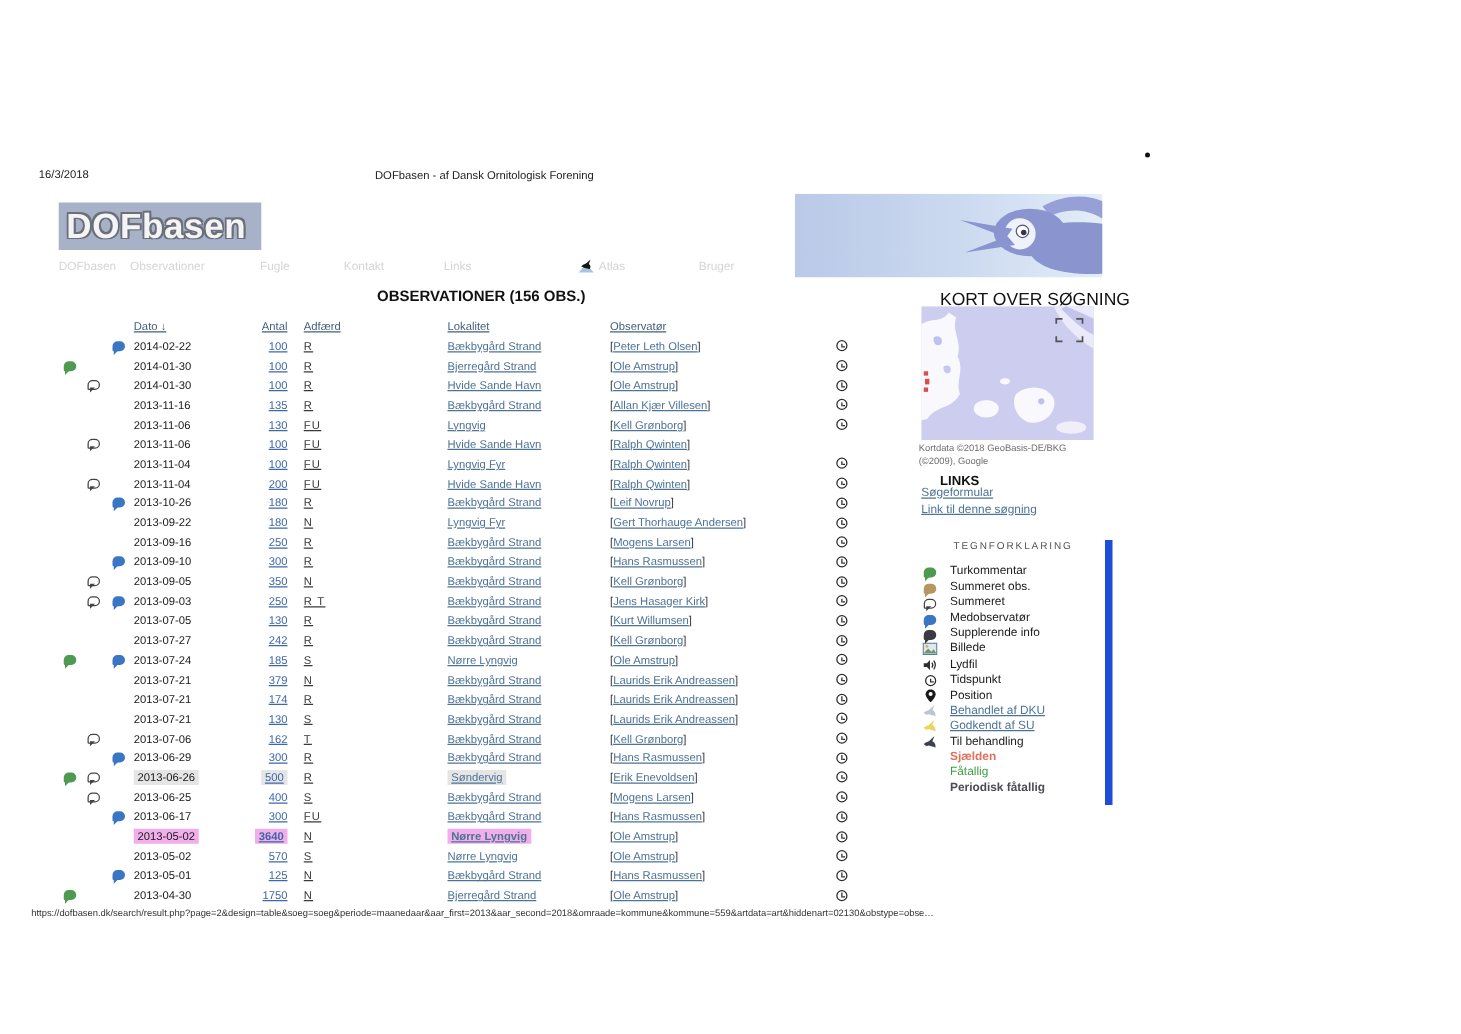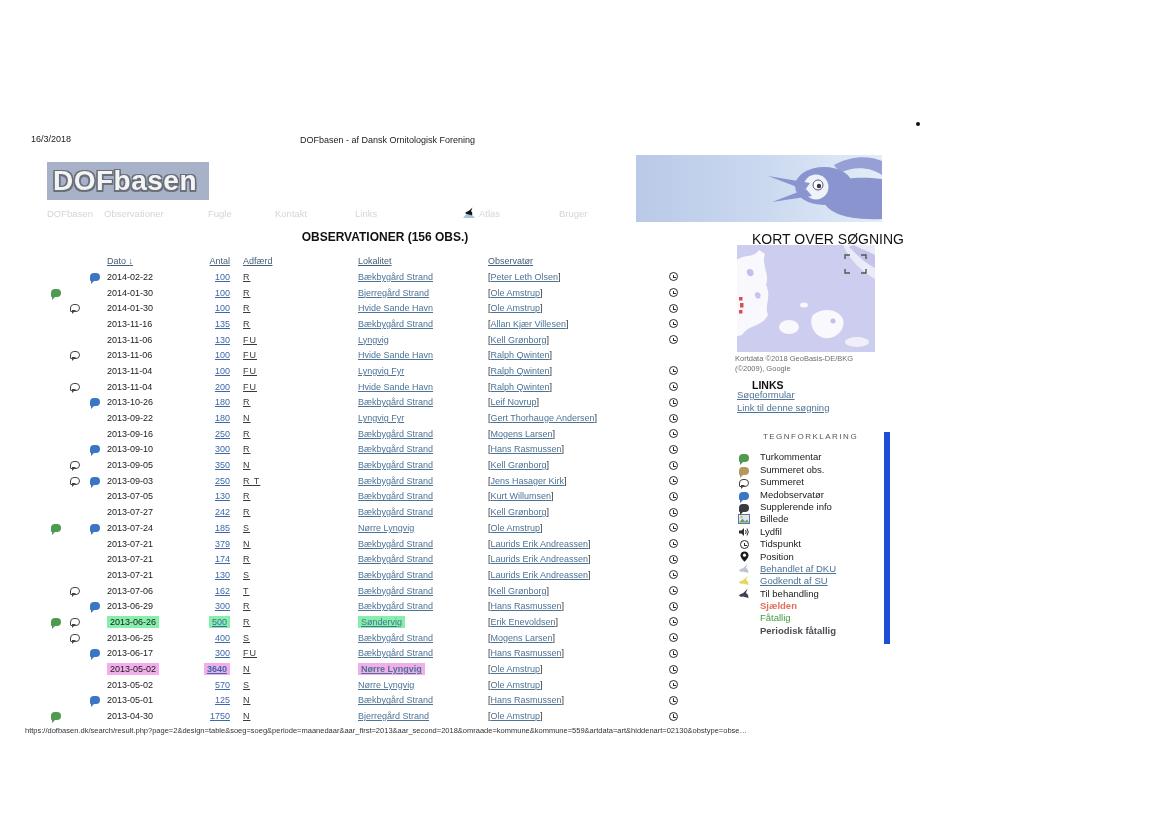--- a/index.html
+++ b/index.html
@@ -32,21 +32,21 @@
   .c-adf{padding-left:8px;white-space:nowrap}
   .c-lok,.c-obs{padding-left:2px;white-space:nowrap}
   .c-clk{display:flex;justify-content:center}
   .lnk{color:#4d7396;text-decoration:underline;cursor:pointer}
   .antal-lnk{color:#3f68a8;text-decoration:underline;cursor:pointer}
   .adf-lnk{color:#3a3a3a;text-decoration:underline;letter-spacing:1px;cursor:pointer}
   .hdr-lnk{color:#44607a;text-decoration:underline;cursor:pointer}
   .species{font-weight:bold;font-size:9.5px;padding-left:6px;color:#111}
   .bracket{color:#333}
   .b{font-weight:bold}
-  .hl-yellow{background:#86efac;padding:1px 3px}
+  .hl-yellow{background:#e5e5e5;padding:1px 3px}
   .hl-pink{background:#f2aeea;padding:1px 3px}
 
   .bub{display:inline-block;width:10px;height:8px;border-radius:4px 4px 4px 1px;position:relative;--c:#3b76c4;background:var(--c)}
   .bub::after{content:"";position:absolute;left:1px;bottom:-3px;width:0;height:0;border-top:4px solid var(--c);border-right:4px solid transparent}
   .bub.green{--c:#4e9a50}.bub.blue{--c:#3b76c4}.bub.tan{--c:#b5975f}.bub.dark{--c:#3a3a40}
   .bub.outline{--c:#444;background:#fff;border:1px solid #444}
 
   .clockico{display:inline-block;width:9px;height:9px;border:1px solid #2a2a2a;border-radius:50%;position:relative}
   .clockico::before{content:"";position:absolute;left:3.5px;top:1.5px;width:1px;height:3.5px;background:#2a2a2a}
   .clockico::after{content:"";position:absolute;left:4px;top:4px;width:2.5px;height:1px;background:#2a2a2a}

